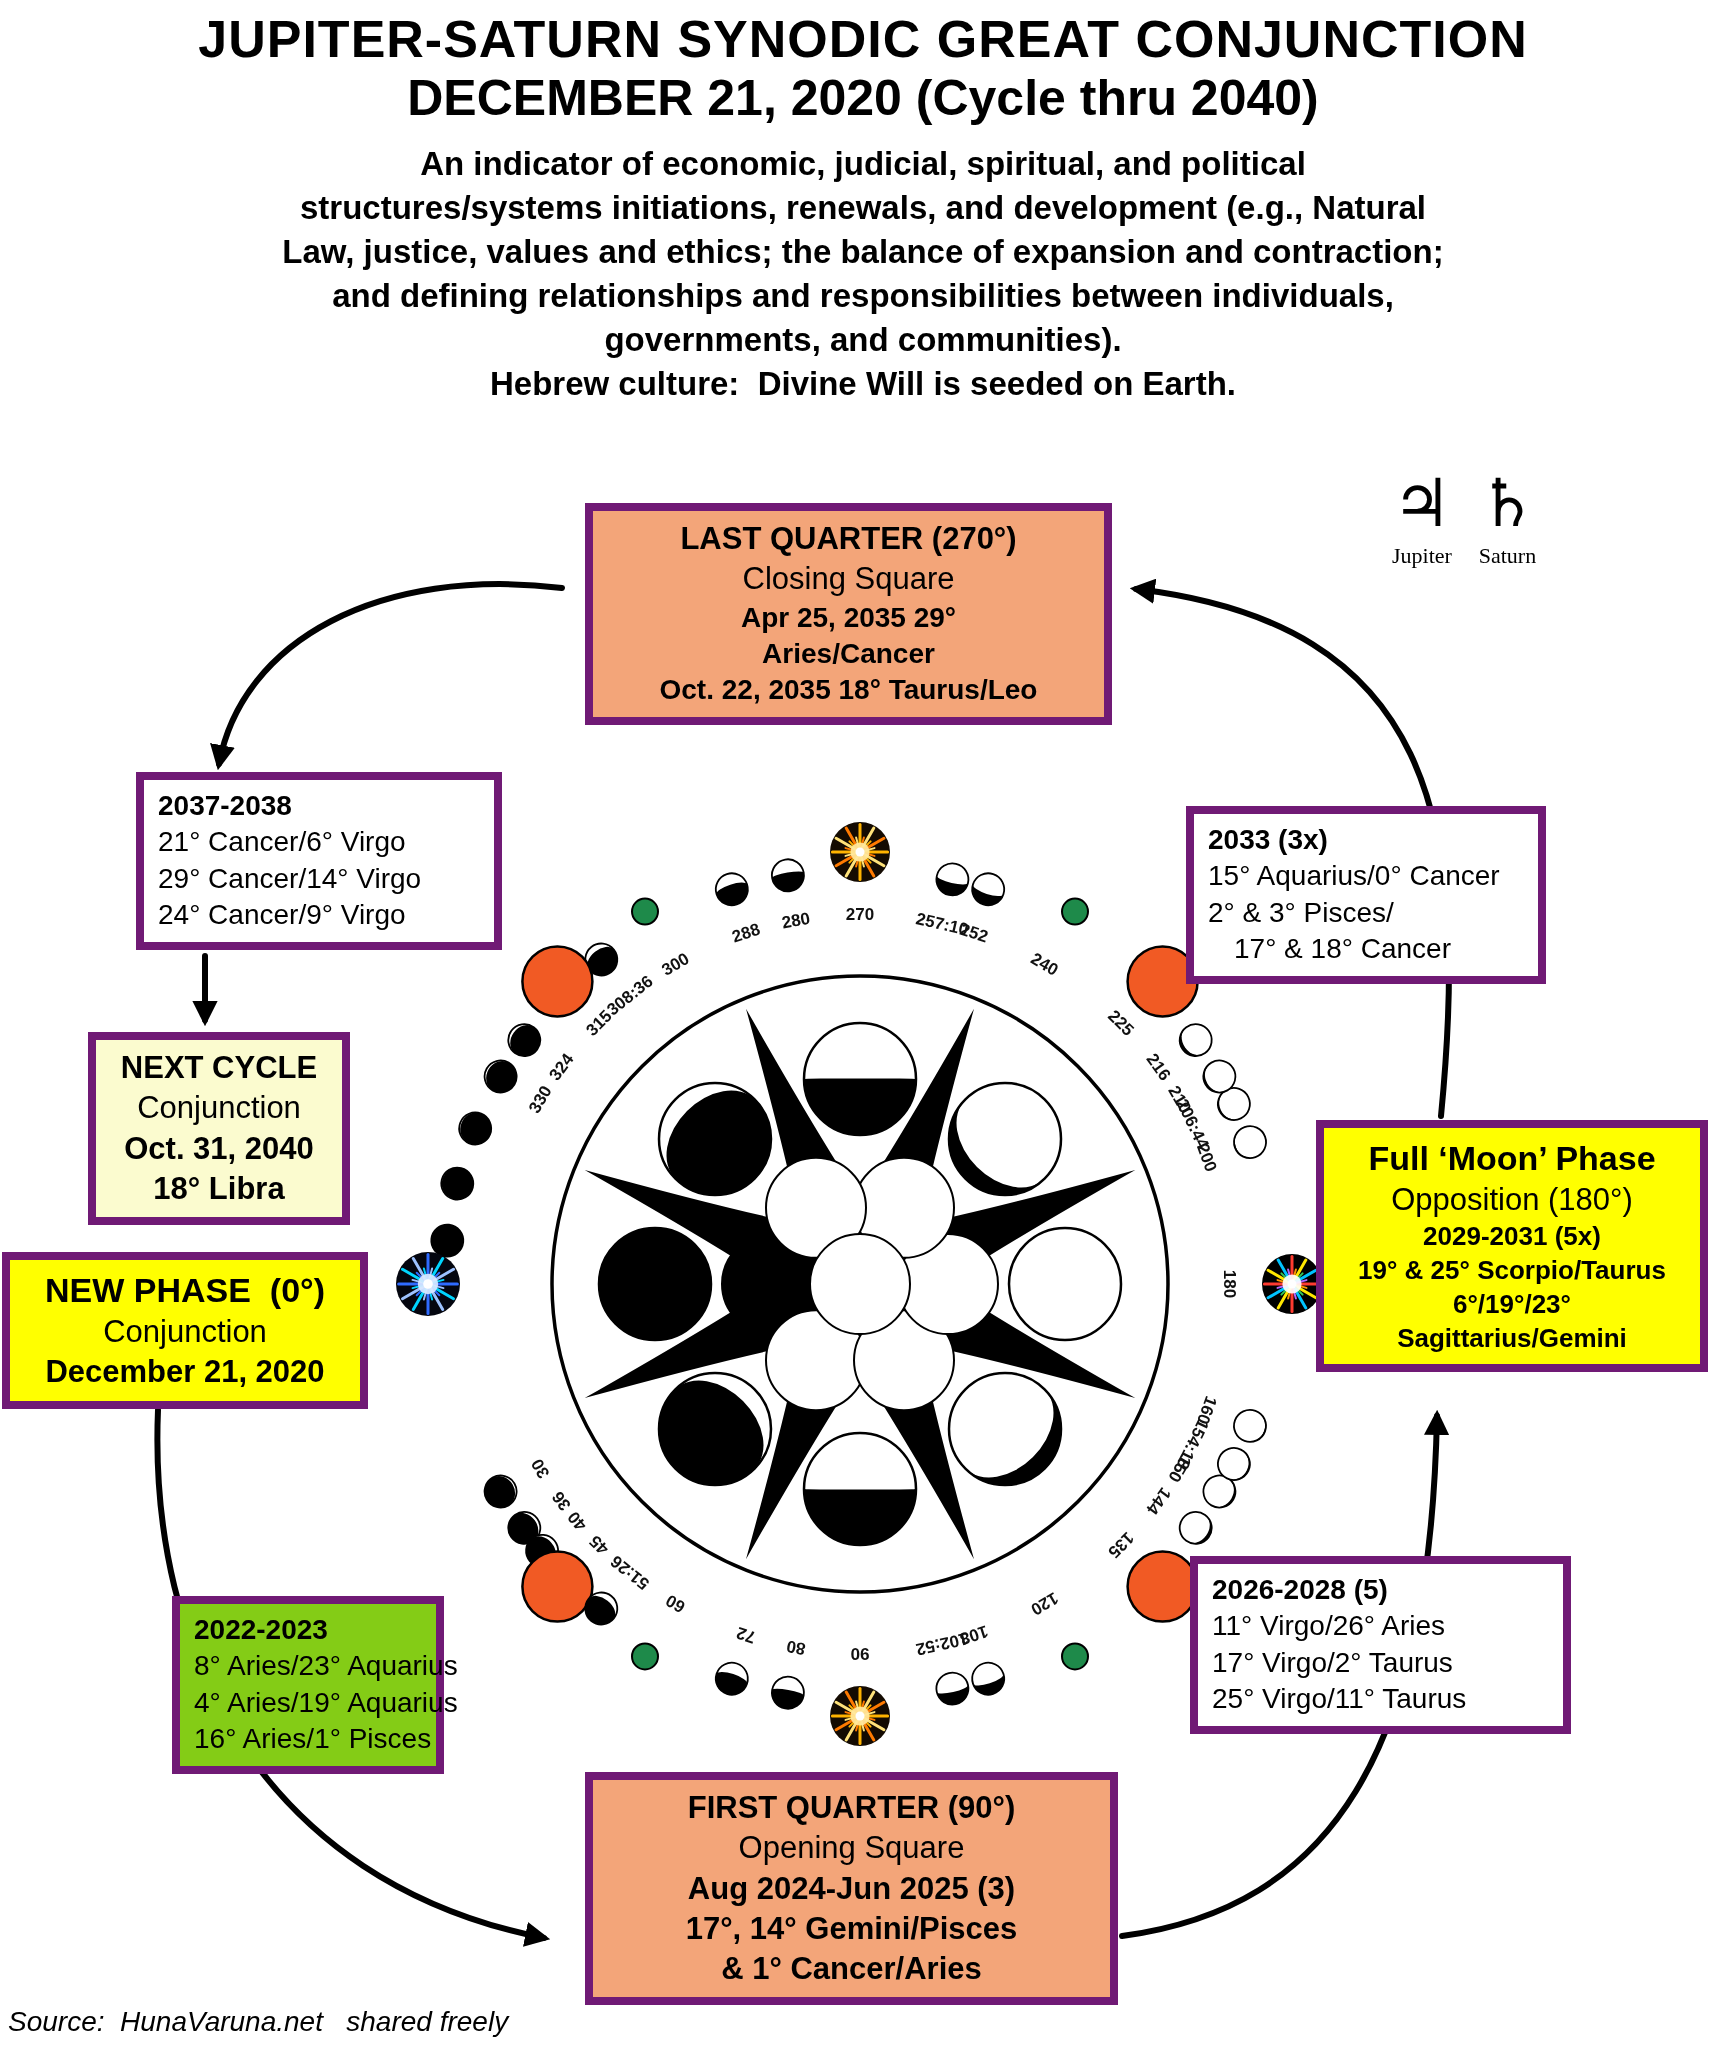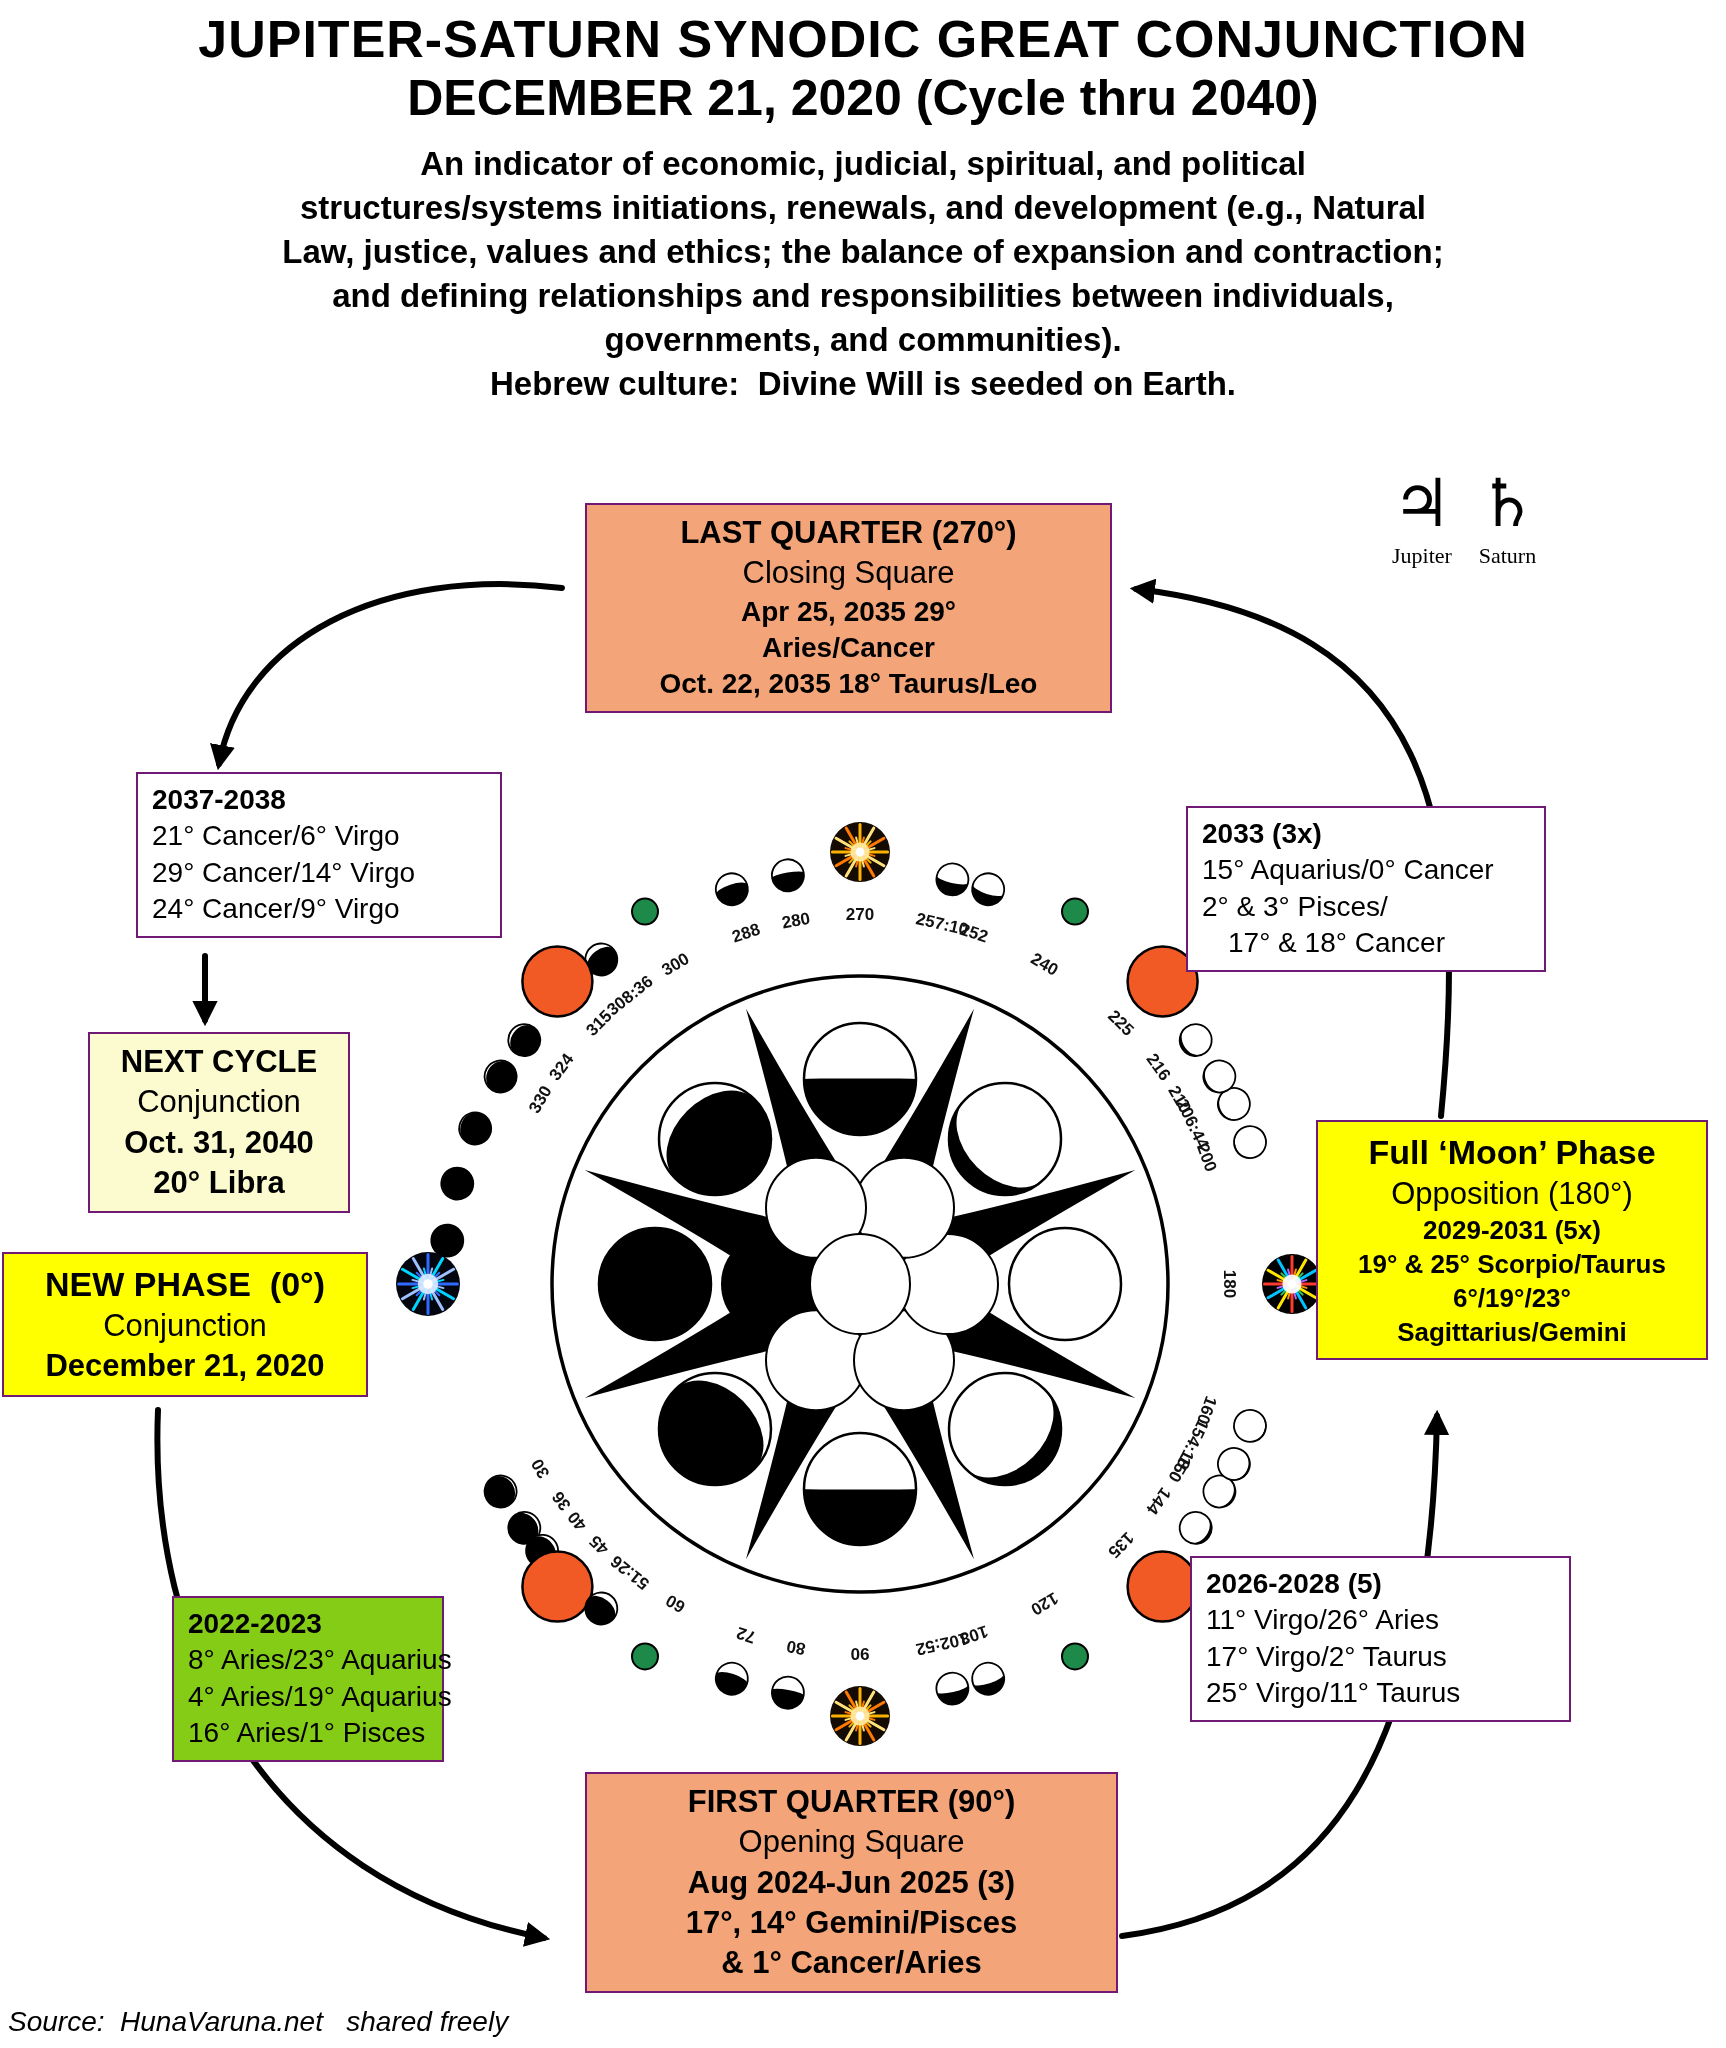--- a/index.html
+++ b/index.html
@@ -6,21 +6,21 @@
   #canvas{position:relative;width:1726px;height:2048px;background:#fff;overflow:hidden;
           font-family:"Liberation Sans",sans-serif;color:#000;}
   #wheel{position:absolute;left:0;top:0;z-index:1;}
   #wheel text{font-family:"Liberation Sans",sans-serif;font-weight:bold;}
   .hdr{position:absolute;top:10px;left:0;width:100%;text-align:center;z-index:3;}
   .t1{font-size:52px;font-weight:bold;letter-spacing:1px;line-height:1.15;}
   .t2{font-size:50px;font-weight:bold;line-height:1.15;}
   .sub{position:absolute;top:142px;left:0;width:100%;text-align:center;z-index:3;
        font-size:33px;font-weight:bold;line-height:44px;}
   .sub div{white-space:pre;}
-  .infobox{position:absolute;border:2px solid #701a75;background:#fff;font-size:28px;line-height:1.3;
+  .infobox{position:absolute;border:8px solid #701a75;background:#fff;font-size:28px;line-height:1.3;
            text-align:center;padding:8px 10px;box-sizing:border-box;z-index:4;}
   .infobox div{white-space:pre;}
   .la{text-align:left;padding-left:14px;}
   .b{font-weight:bold;}
   .lg{font-size:31px;}
   .xl{font-size:34px;}
   .sm{font-size:26px;}
   .ind{padding-left:26px;}
   .planet-legend{position:absolute;left:1392px;top:468px;display:flex;gap:26px;z-index:3;text-align:center;}
   .glyph{font-family:"DejaVu Sans",sans-serif;font-size:66px;line-height:1.1;}
@@ -433,21 +433,21 @@
     <div class="b">2033 (3x)</div>
     <div>15° Aquarius/0° Cancer</div>
     <div>2° &amp; 3° Pisces/</div>
     <div class="ind">17° &amp; 18° Cancer</div>
   </div>
 
   <div class="infobox" style="left: 88px; top: 1032px; width: 262px; background: rgb(251, 251, 207);">
     <div class="b lg">NEXT CYCLE</div>
     <div class="lg">Conjunction</div>
     <div class="b lg">Oct. 31, 2040</div>
-    <div class="b lg">20° Libra</div>
+    <div class="b lg">18° Libra</div>
   </div>
 
   <div class="infobox" style="left: 2px; top: 1252px; width: 366px; background: rgb(255, 255, 0);">
     <div class="b xl">NEW PHASE  (0°)</div>
     <div class="lg">Conjunction</div>
     <div class="b lg">December 21, 2020</div>
   </div>
 
   <div class="infobox" style="left: 1316px; top: 1120px; width: 392px; background: rgb(255, 255, 0);">
     <div class="b xl">Full ‘Moon’ Phase</div>

